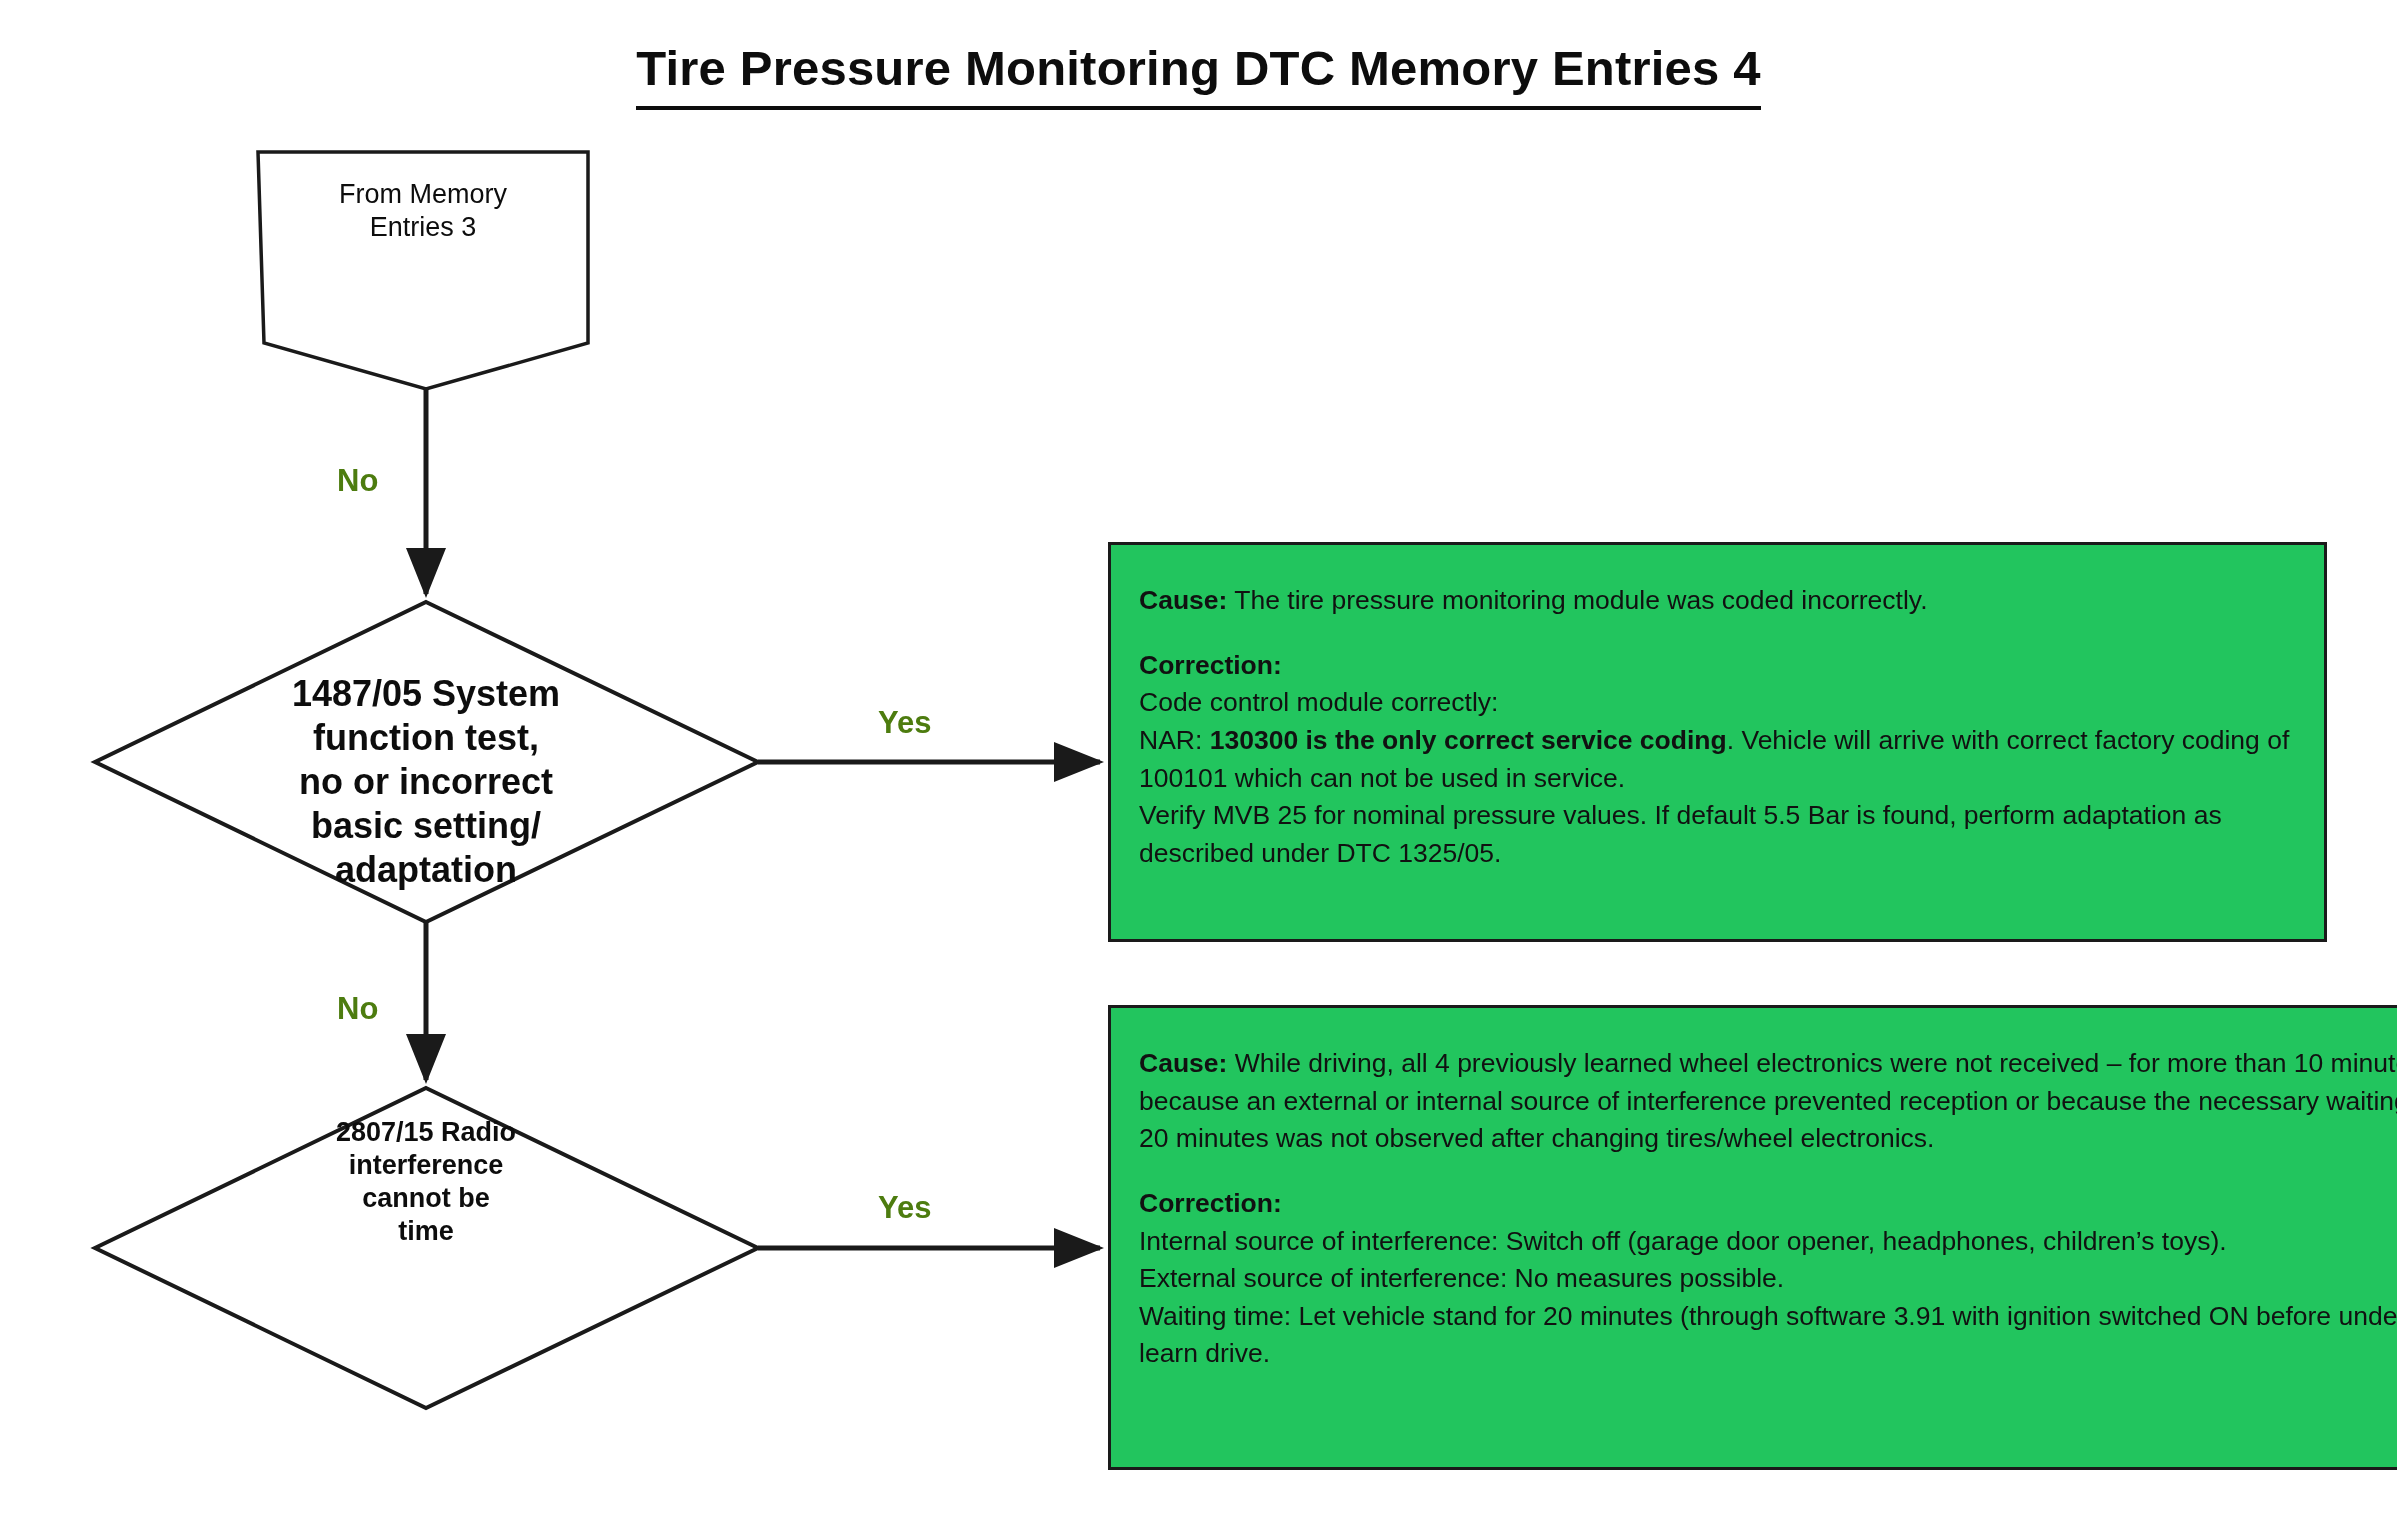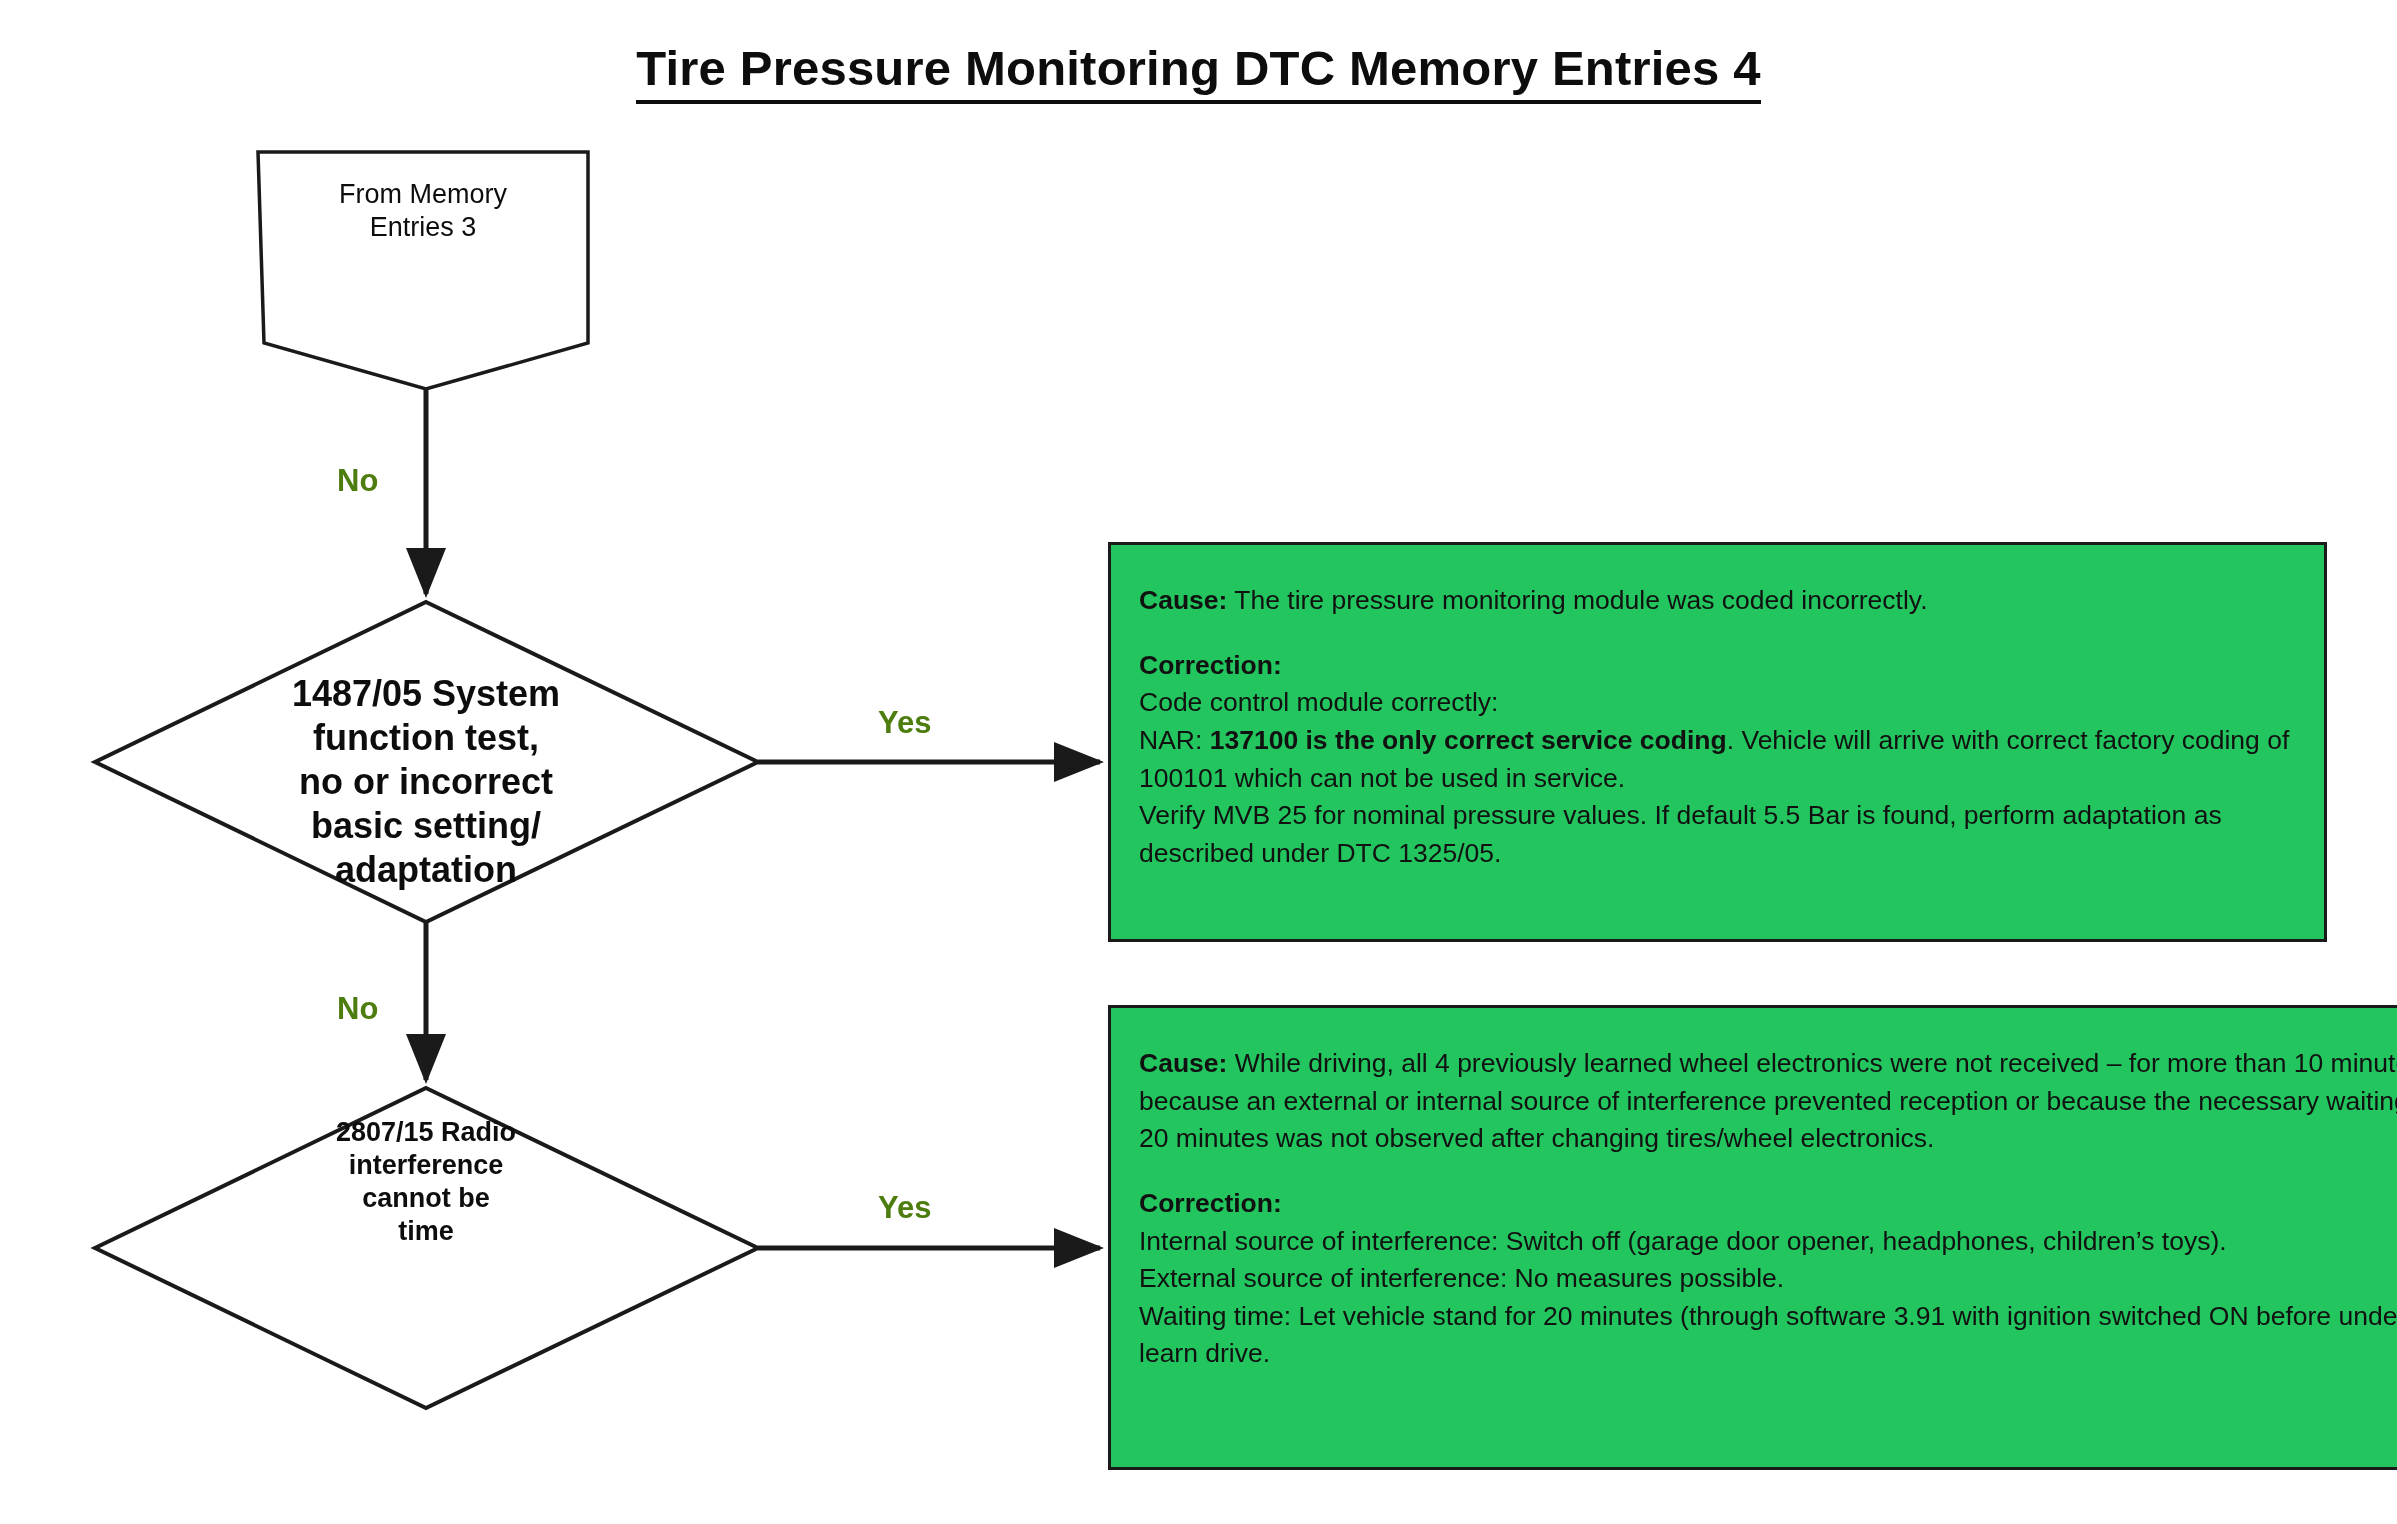--- a/index.html
+++ b/index.html
@@ -24,21 +24,21 @@
     width: 2397px;
     text-align: center;
     font-size: 49px;
     font-weight: bold;
     letter-spacing: 0.2px;
     color: #0d0d0d;
   }
   #diagram-title .ul {
     display: inline-block;
     border-bottom: 4px solid #0d0d0d;
-    padding-bottom: 4px;
+    padding-bottom: 10px;
   }
 
   
   #flow-canvas {
     position: absolute;
     left: 0;
     top: 0;
     width: 2397px;
     height: 1524px;
   }
@@ -173,21 +173,21 @@
 <div class="info-box" id="info-box-1">
   <p>
     <b>Cause:</b><span> The tire pressure monitoring module was coded incorrectly.</span>
   </p>
   <div class="spacer"></div>
   <p>
     <b>Correction:</b>
   </p>
   <p>Code control module correctly:</p>
   <p>
-    <span>NAR: </span><b>137100 is the only correct service coding</b><span>. Vehicle will arrive with correct factory coding of 100101 which can not be used in service.</span>
+    <span>NAR: </span><b>130300 is the only correct service coding</b><span>. Vehicle will arrive with correct factory coding of 100101 which can not be used in service.</span>
   </p>
   <p>Verify MVB 25 for nominal pressure values. If default 5.5 Bar is found, perform adaptation as described under DTC 1325/05.</p>
 </div>
 
 <div class="info-box" id="info-box-2">
   <p>
     <b>Cause:</b><span> While driving, all 4 previously learned wheel electronics were not received – for more than 10 minutes – because an external or internal source of interference prevented reception or because the necessary waiting time of 20 minutes was not observed after changing tires/wheel electronics.</span>
   </p>
   <div class="spacer"></div>
   <p>

